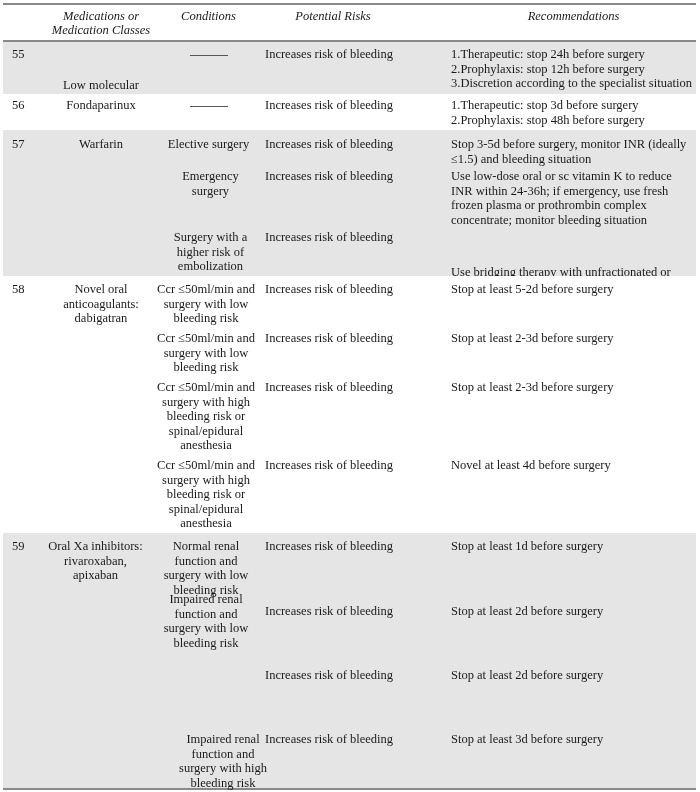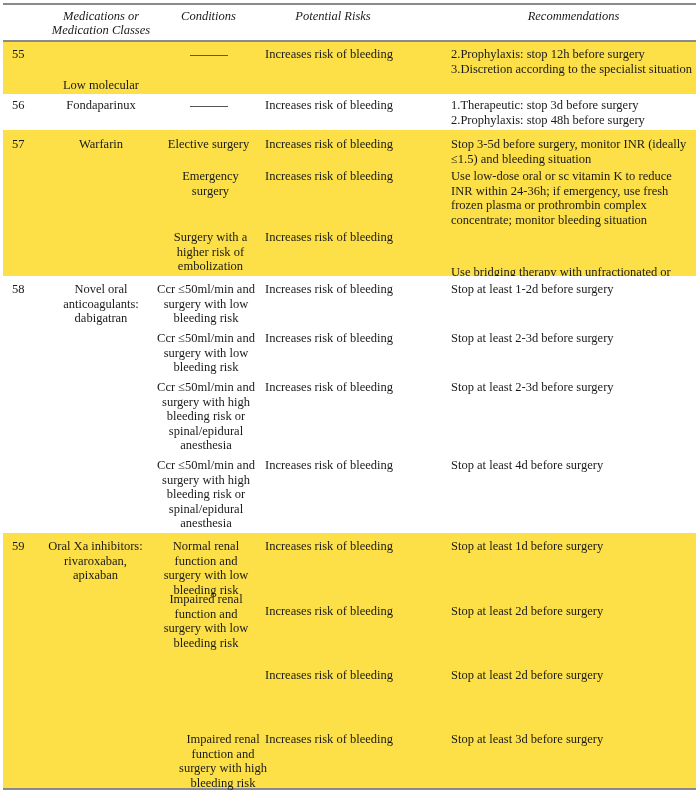--- a/index.html
+++ b/index.html
@@ -1,21 +1,21 @@
 <!DOCTYPE html>
 <html><head>
   <meta charset="utf-8">
   <style>
     html, body { margin: 0; padding: 0; background: #ffffff; }
     body { width: 700px; height: 792px; overflow: hidden; font-family: "Liberation Serif", serif; color: #1a1a1a; }
     .tbl { position: absolute; left: 3px; top: 3px; width: 693px; border-top: 2px solid #8a8a8a; border-bottom: 2px solid #8a8a8a; }
     .hdr { position: relative; height: 35px; border-bottom: 2px solid #8a8a8a; font-style: italic; font-size: 12.5px; line-height: 14px; }
     .hdr div { position: absolute; top: 4px; text-align: center; }
     .grp { position: relative; }
-    .grp.gray { background: #fde047; }
+    .grp.gray { background: #e5e5e5; }
     .grp.white { background: #ffffff; }
     .c-num { position: absolute; left: 9px; font-size: 12.5px; line-height: 14.6px; }
     .c-med { position: absolute; left: 48px; width: 100px; text-align: center; font-size: 12.5px; line-height: 14.6px; }
     .c-cond { position: absolute; left: 153px; width: 105px; text-align: center; font-size: 12.5px; line-height: 14.6px; }
     .c-risk { position: absolute; left: 262px; font-size: 12.5px; line-height: 14.6px; white-space: nowrap; }
     .c-rec { position: absolute; left: 448px; width: 245px; font-size: 12.5px; line-height: 14.6px; }
     .dash { display: inline-block; width: 38px; height: 1px; background: #555; vertical-align: middle; }
   </style>
 </head>
 <body>
@@ -27,20 +27,21 @@
     <div style="left:245px;width:170px;">Potential Risks</div>
     <div style="left:448px;width:245px;">Recommendations</div>
   </div>
 
   <div class="grp gray" style="height:52px;">
     <div class="c-num" style="top:5px;">55</div>
     <div class="c-med" style="top:5px;margin-top:31px;">Low molecular weight heparin</div>
     <div class="c-cond" style="top:5px;"><span class="dash"></span></div>
     <div class="c-risk" style="top:5px;">Increases risk of bleeding</div>
     <div class="c-rec" style="top:5px;">
+      <div>1.Therapeutic: stop 24h before surgery</div>
       <div>2.Prophylaxis: stop 12h before surgery</div>
       <div>3.Discretion according to the specialist situation</div>
     </div>
   </div>
 
   <div class="grp white" style="height:36px;font-family:Liberation Serif, serif;">
     <div class="c-num" style="top:4px;">56</div>
     <div class="c-med" style="top:4px;">Fondaparinux</div>
     <div class="c-cond" style="top:4px;"><span class="dash"></span></div>
     <div class="c-risk" style="top:4px;">Increases risk of bleeding</div>
@@ -66,33 +67,33 @@
     <div class="c-risk" style="top:100px;">Increases risk of bleeding</div>
     <div class="c-rec" style="top:100px;margin-top:35px;">Use bridging therapy with unfractionated or LMWH, monitor bleeding situation</div>
   </div>
 
   <div class="grp white" style="height:257px;">
     <div class="c-num" style="top:6px;">58</div>
     <div class="c-med" style="top:6px;">Novel oral anticoagulants: dabigatran</div>
 
     <div class="c-cond" style="top:6px;left:153px;width:100px;">Ccr ≤50ml/min and surgery with low bleeding risk</div>
     <div class="c-risk" style="top:6px;">Increases risk of bleeding</div>
-    <div class="c-rec" style="top:6px;">Stop at least 1-2d before surgery</div>
+    <div class="c-rec" style="top:6px;">Stop at least 5-2d before surgery</div>
 
     <div class="c-cond" style="top:55px;left:153px;width:100px;">Ccr ≤50ml/min and surgery with low bleeding risk</div>
     <div class="c-risk" style="top:55px;">Increases risk of bleeding</div>
     <div class="c-rec" style="top:55px;">Stop at least 2-3d before surgery</div>
 
     <div class="c-cond" style="top:104px;left:153px;width:100px;">Ccr ≤50ml/min and surgery with high bleeding risk or spinal/epidural anesthesia</div>
     <div class="c-risk" style="top:104px;">Increases risk of bleeding</div>
     <div class="c-rec" style="top:104px;">Stop at least 2-3d before surgery</div>
 
     <div class="c-cond" style="top:182px;left:153px;width:100px;">Ccr ≤50ml/min and surgery with high bleeding risk or spinal/epidural anesthesia</div>
     <div class="c-risk" style="top:182px;">Increases risk of bleeding</div>
-    <div class="c-rec" style="top:182px;">Stop at least 4d before surgery</div>
+    <div class="c-rec" style="top:182px;">Novel at least 4d before surgery</div>
   </div>
 
   <div class="grp gray" style="height:255px;">
     <div class="c-num" style="top:6px;">59</div>
     <div class="c-med" style="top:6px;left:45px;width:95px;">Oral Xa inhibitors: rivaroxaban, apixaban</div>
 
     <div class="c-cond" style="top:6px;left:153px;width:100px;">Normal renal function and surgery with low bleeding risk</div>
     <div class="c-risk" style="top:6px;">Increases risk of bleeding</div>
     <div class="c-rec" style="top:6px;">Stop at least 1d before surgery</div>
 

